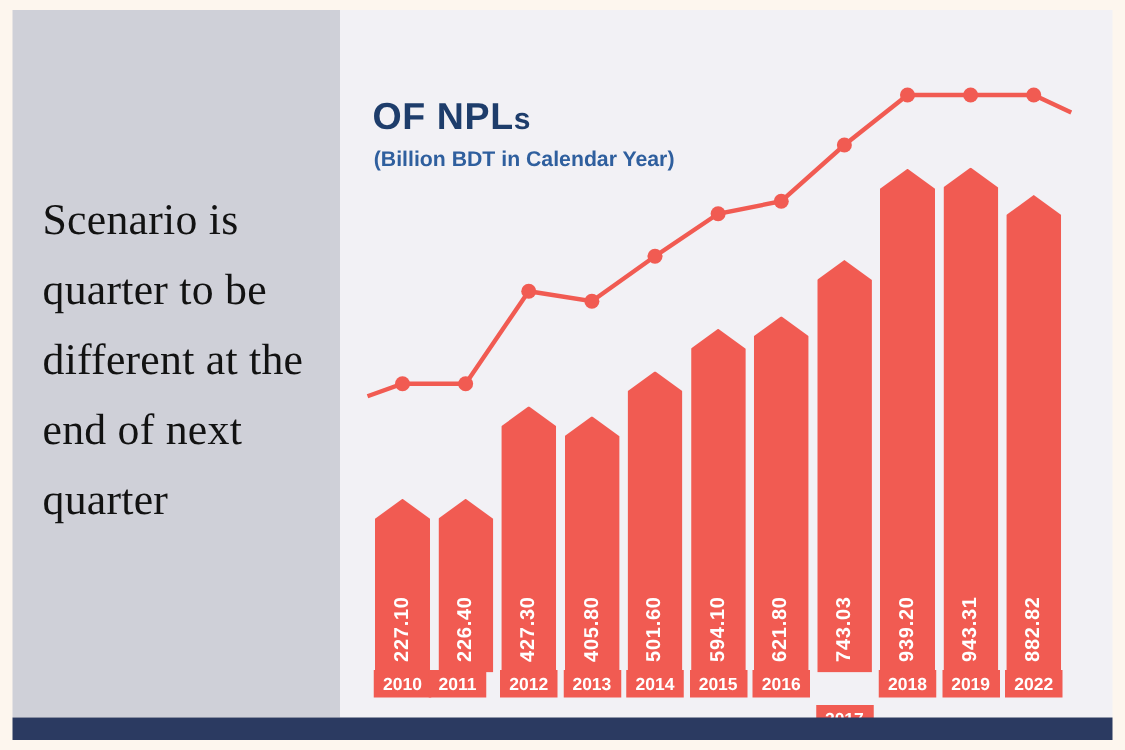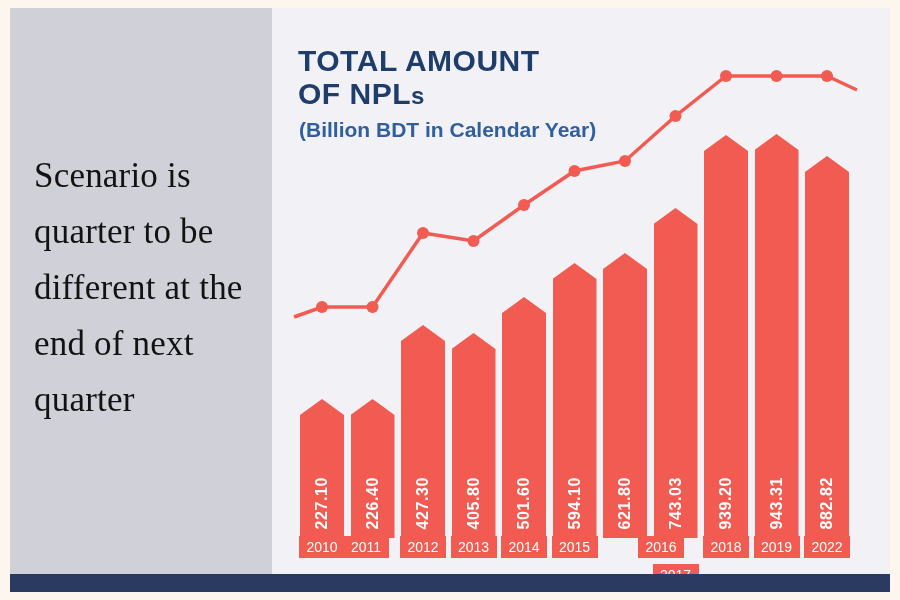--- a/index.html
+++ b/index.html
@@ -57,21 +57,21 @@
     text-transform: uppercase;
   }
   #chart-title .small {
     font-size: 24px;
     text-transform: none;
   }
   #chart-subtitle {
     position: absolute;
     left: 27px;
     top: 110px;
-    font-size: 21px;
+    font-size: 17px;
     font-weight: bold;
     color: #2f5f9e;
   }
   #plot {
     position: absolute;
     left: 18px;
     top: 60px;
     width: 582px;
     height: 470px;
   }
@@ -104,21 +104,21 @@
   }
   .xlabel {
     position: absolute;
     width: 46px;
     height: 22px;
     line-height: 22px;
     text-align: center;
     background: #f15b52;
     color: #ffffff;
     font-size: 14px;
-    font-weight: normal;
+    font-weight: bold;
   }
   #axis-row {
     position: absolute;
     left: 18px;
     top: 528px;
     width: 582px;
     height: 24px;
   }
   #source {
     position: absolute;
@@ -147,21 +147,21 @@
 
 <div id="page">
 
   <div id="left-panel">
     <div id="headline">Scenario is quarter to be different at the end of next quarter</div>
   </div>
 
   <div id="chart-panel">
 
     <div id="chart-title">
-      <span>TOTAL AMOUNT</span><br>
+      <br>
       <span>OF NPL</span><span class="small">s</span>
     </div>
 
     <div id="chart-subtitle">(Billion BDT in Calendar Year)</div>
 
     <div id="plot">
       <div id="bars">
           <div class="bar" style="left: 10px; height: 139px;">
             <div class="bar-value-wrap">
               <div class="bar-value-inner">227.10</div>
@@ -234,21 +234,21 @@
         </svg>
     </div>
 
     <div id="axis-row">
         <div class="xlabel" style="left: 9px;">2010</div>
         <div class="xlabel" style="left: 53px;">2011</div>
         <div class="xlabel" style="left: 110px;">2012</div>
         <div class="xlabel" style="left: 160.5px;">2013</div>
         <div class="xlabel" style="left: 211px;">2014</div>
         <div class="xlabel" style="left: 261.5px;">2015</div>
-        <div class="xlabel" style="left: 312px; margin-left: 36px;">2016</div>
+        <div class="xlabel" style="left: 312px;">2016</div>
         <div class="xlabel" style="left: 362.5px; margin-top: 28px;">2017</div>
         <div class="xlabel" style="left: 413px;">2018</div>
         <div class="xlabel" style="left: 463.5px;">2019</div>
         <div class="xlabel" style="left: 514px;">2022</div>
       </div>
 
     <div id="source">Source:BB</div>
   </div>
 
   <div id="bottom-bar"></div>

